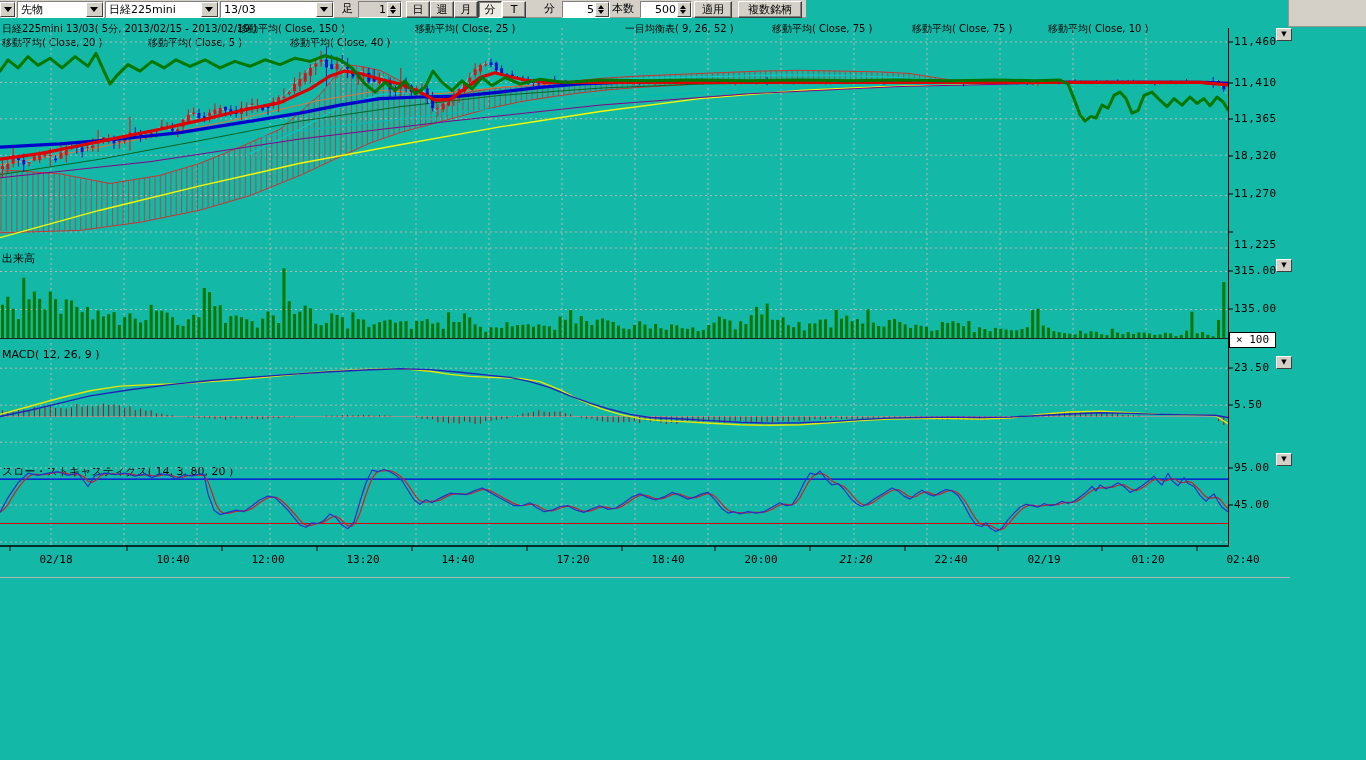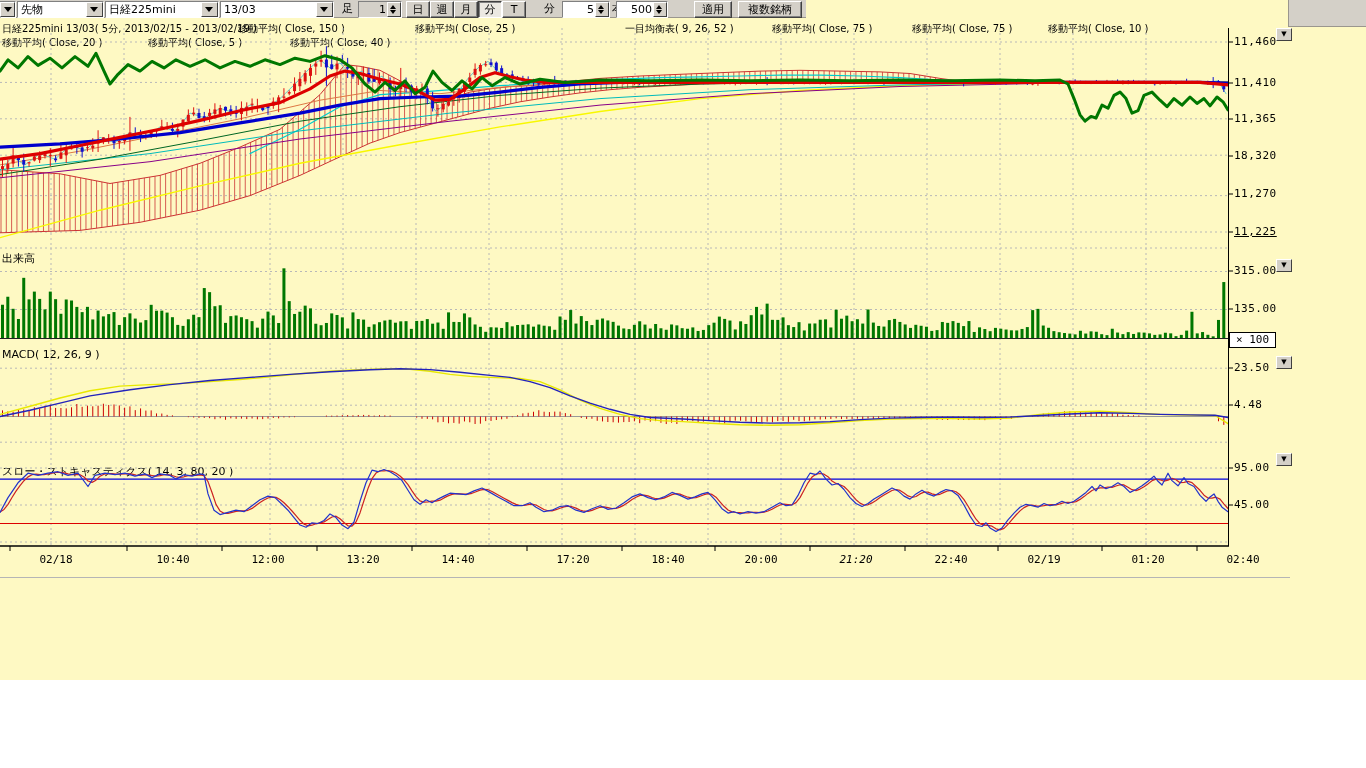--- a/index.html
+++ b/index.html
@@ -1,16 +1,16 @@
 <!DOCTYPE html>
 <html><head>
 <meta charset="utf-8">
 <style>
   html,body{margin:0;padding:0;background:#fff;}
-  #app{position:relative;width:1366px;height:680px;background:#fef9c3;overflow:hidden;
+  #app{position:relative;width:1366px;height:760px;background:#14b8a6;overflow:hidden;
        font-family:"DejaVu Sans",sans-serif;font-size:11px;color:#000;}
   
   .toolbar{position:absolute;left:0;top:0;width:806px;height:17px;background:#d4d0c8;
            border-bottom:1px solid #9a968e;}
   .corner-block{position:absolute;left:1288px;top:0;width:78px;height:26px;background:#d4d0c8;
                 border-left:1px solid #9a968e;border-bottom:1px solid #9a968e;}
   .tb-item{position:absolute;top:1px;height:15px;line-height:15px;}
   .combo{background:#fff;border-top:1px solid #808080;border-left:1px solid #808080;
          border-bottom:1px solid #fff;border-right:1px solid #fff;}
   .combo .val{position:absolute;left:3px;top:0;right:16px;overflow:hidden;white-space:nowrap;}
@@ -99,21 +99,21 @@
     <div class="tb-item tbtn" style="left:502px;width:22px">T</div>
     <span class="tb-item tb-label" style="left:544px">分</span>
     <div class="tb-item numbox" style="left:562px;width:46px">
       <span class="val">5</span>
       <div class="spin">
           <span class="u"></span>
           <span class="d"></span>
         </div>
     </div>
     <span class="tb-item tb-label" style="left:612px">本数</span>
-    <div class="tb-item numbox" style="left:616px;width:50px">
+    <div class="tb-item numbox" style="left:640px;width:50px">
       <span class="val">500</span>
       <div class="spin">
           <span class="u"></span>
           <span class="d"></span>
         </div>
     </div>
     <div class="tb-item tbtn" style="left:694px;width:36px">適用</div>
     <div class="tb-item tbtn" style="left:738px;width:62px">複数銘柄</div>
   </div>
   <div class="corner-block"></div>
@@ -142,25 +142,25 @@
   <div class="collapse-btn" style="top:259px">▼</div>
   <div class="collapse-btn" style="top:356px">▼</div>
   <div class="collapse-btn" style="top:453px">▼</div>
 
   <div id="yticks">
       <div class="ytick" style="top: 35px;">11,460</div>
       <div class="ytick" style="top: 76px;">11,410</div>
       <div class="ytick" style="top: 112px;">11,365</div>
       <div class="ytick" style="top: 149px;">18,320</div>
       <div class="ytick" style="top: 187px;">11,270</div>
-      <div class="ytick" style="top: 225px; text-decoration: underline;">11,225</div>
+      <div class="ytick" style="top: 238px;">11,225</div>
       <div class="ytick" style="top: 264px;">315.00</div>
       <div class="ytick" style="top: 302px;">135.00</div>
       <div class="ytick" style="top: 361px;">23.50</div>
-      <div class="ytick" style="top: 398px;">4.48</div>
+      <div class="ytick" style="top: 398px;">5.50</div>
       <div class="ytick" style="top: 461px;">95.00</div>
       <div class="ytick" style="top: 498px;">45.00</div>
     </div>
   <div id="xlabels">
       <div class="xtick" style="position: absolute; left: -1px; top: 2px;">02/18</div>
       <div class="xtick" style="position: absolute; left: 116px; top: 2px;">10:40</div>
       <div class="xtick" style="position: absolute; left: 211px; top: 2px;">12:00</div>
       <div class="xtick" style="position: absolute; left: 306px; top: 2px;">13:20</div>
       <div class="xtick" style="position: absolute; left: 401px; top: 2px;">14:40</div>
       <div class="xtick" style="position: absolute; left: 516px; top: 2px;">17:20</div>

